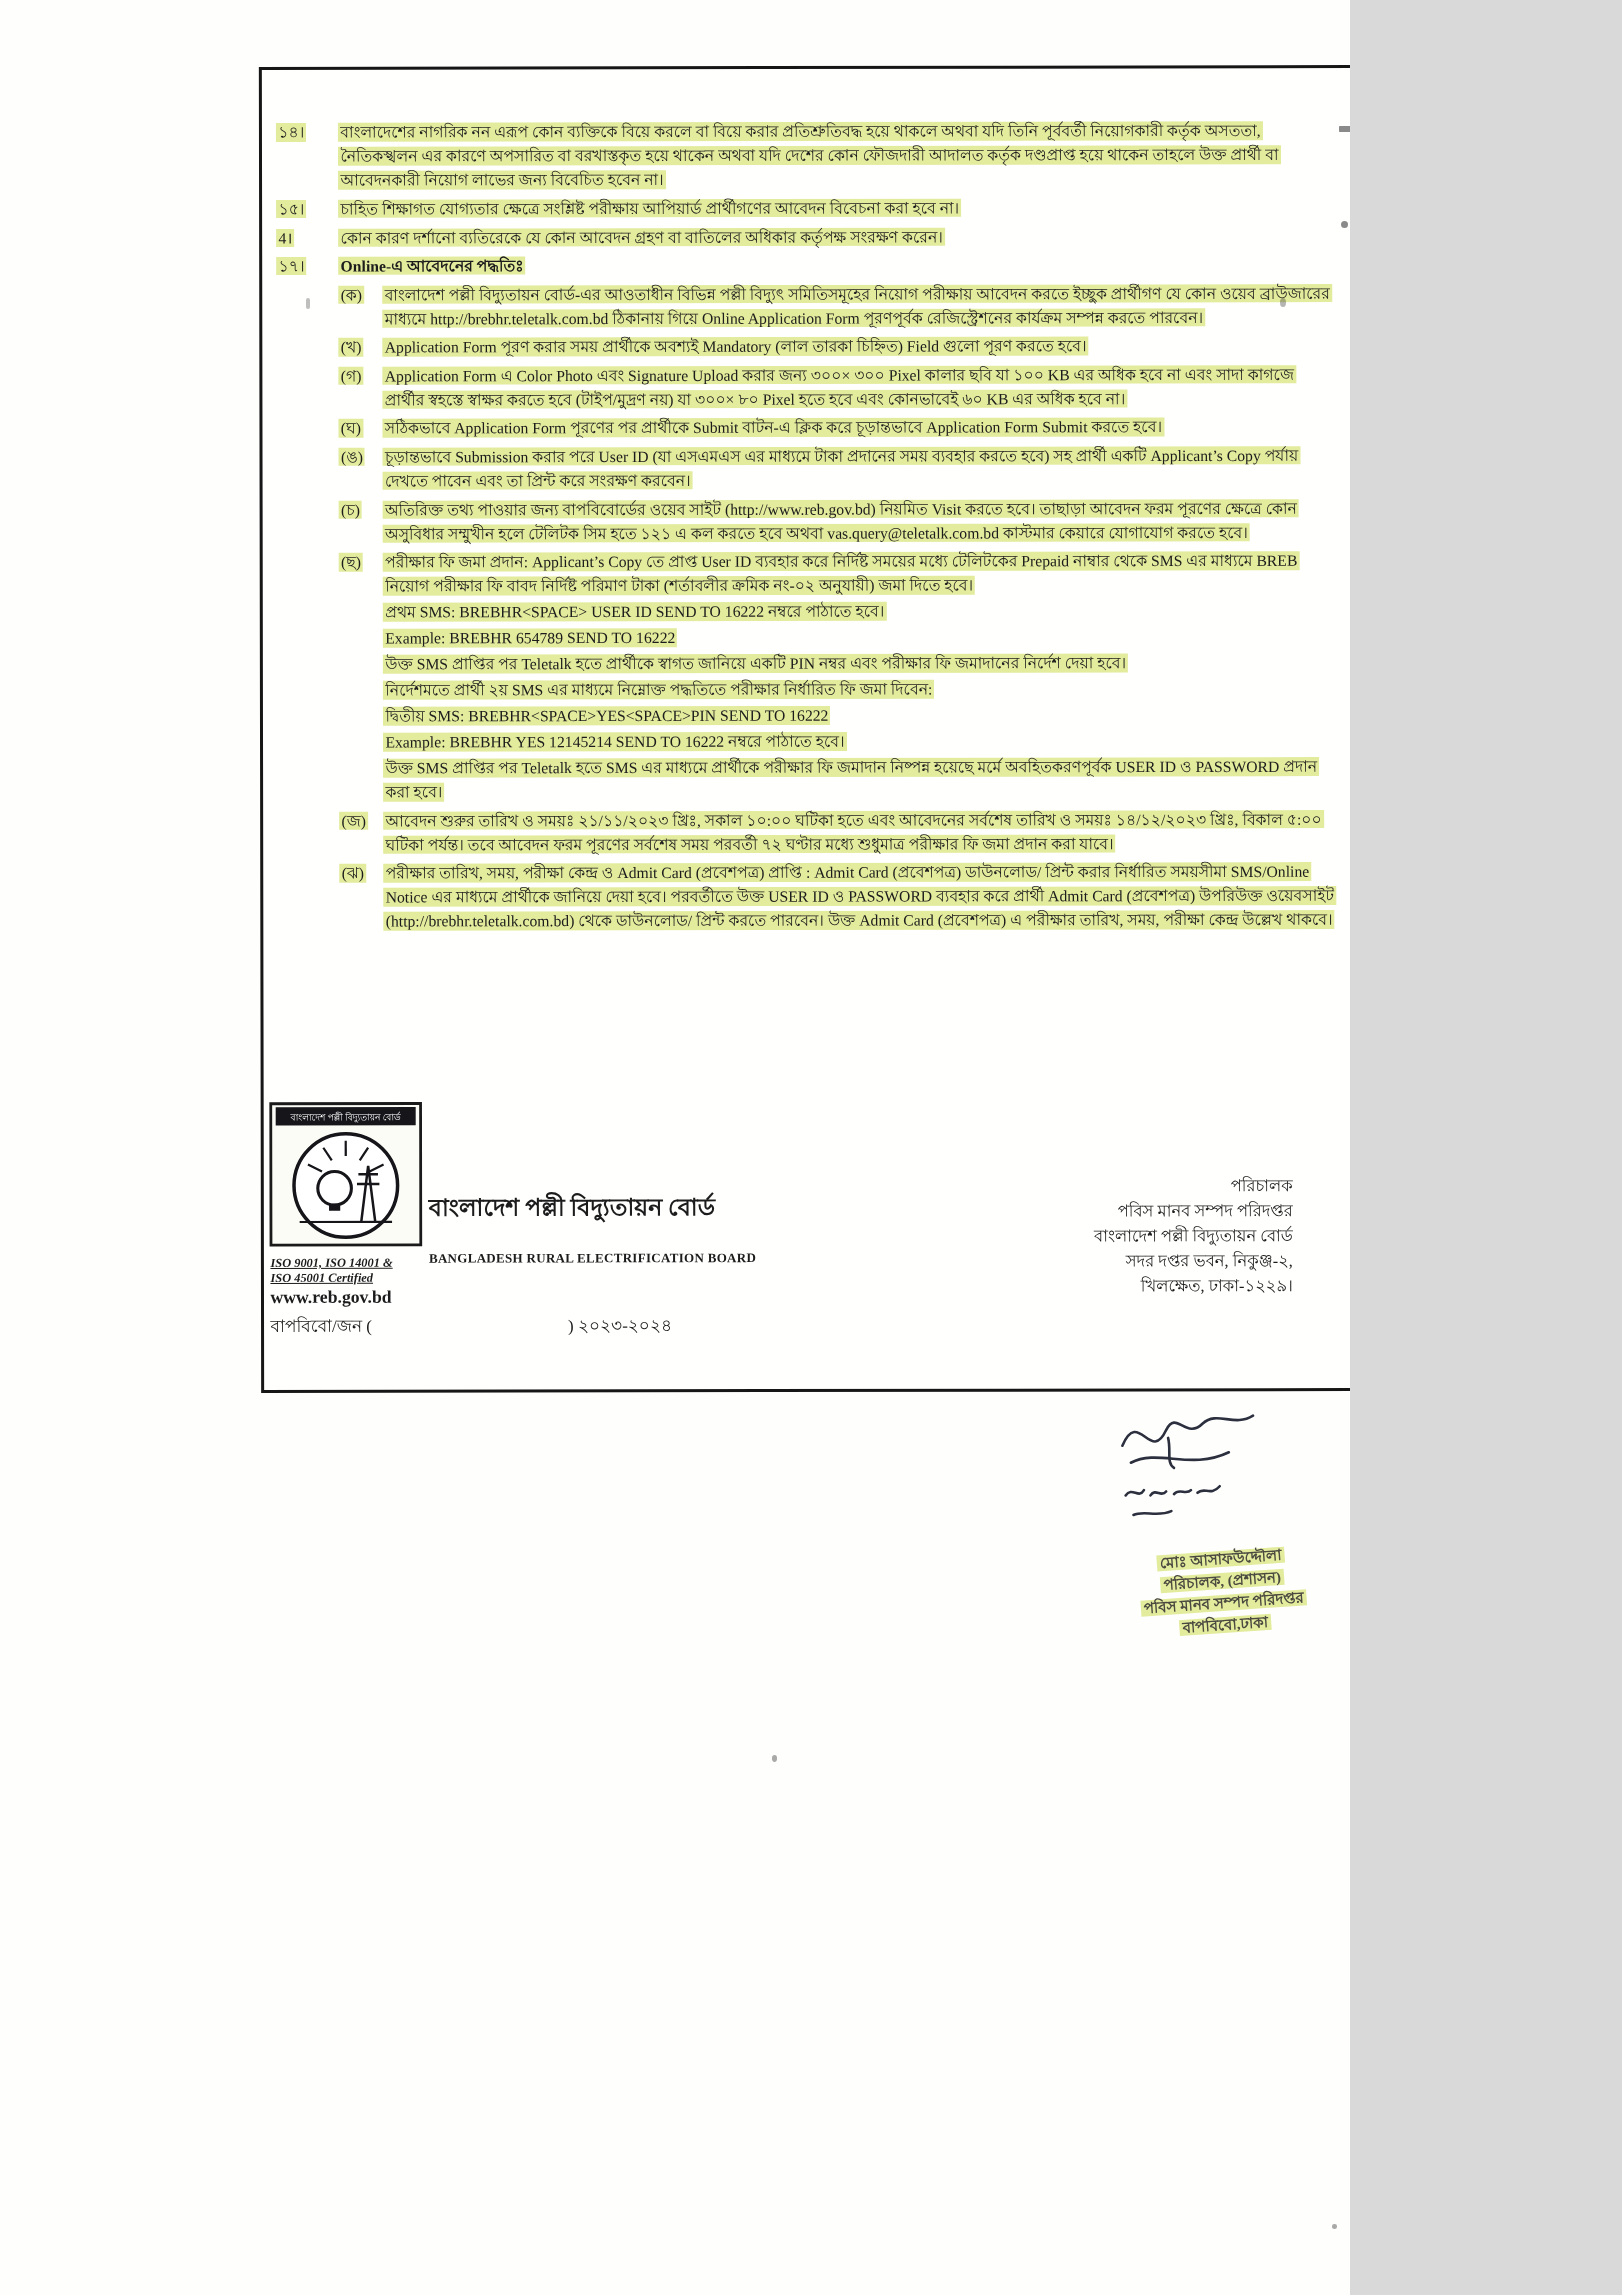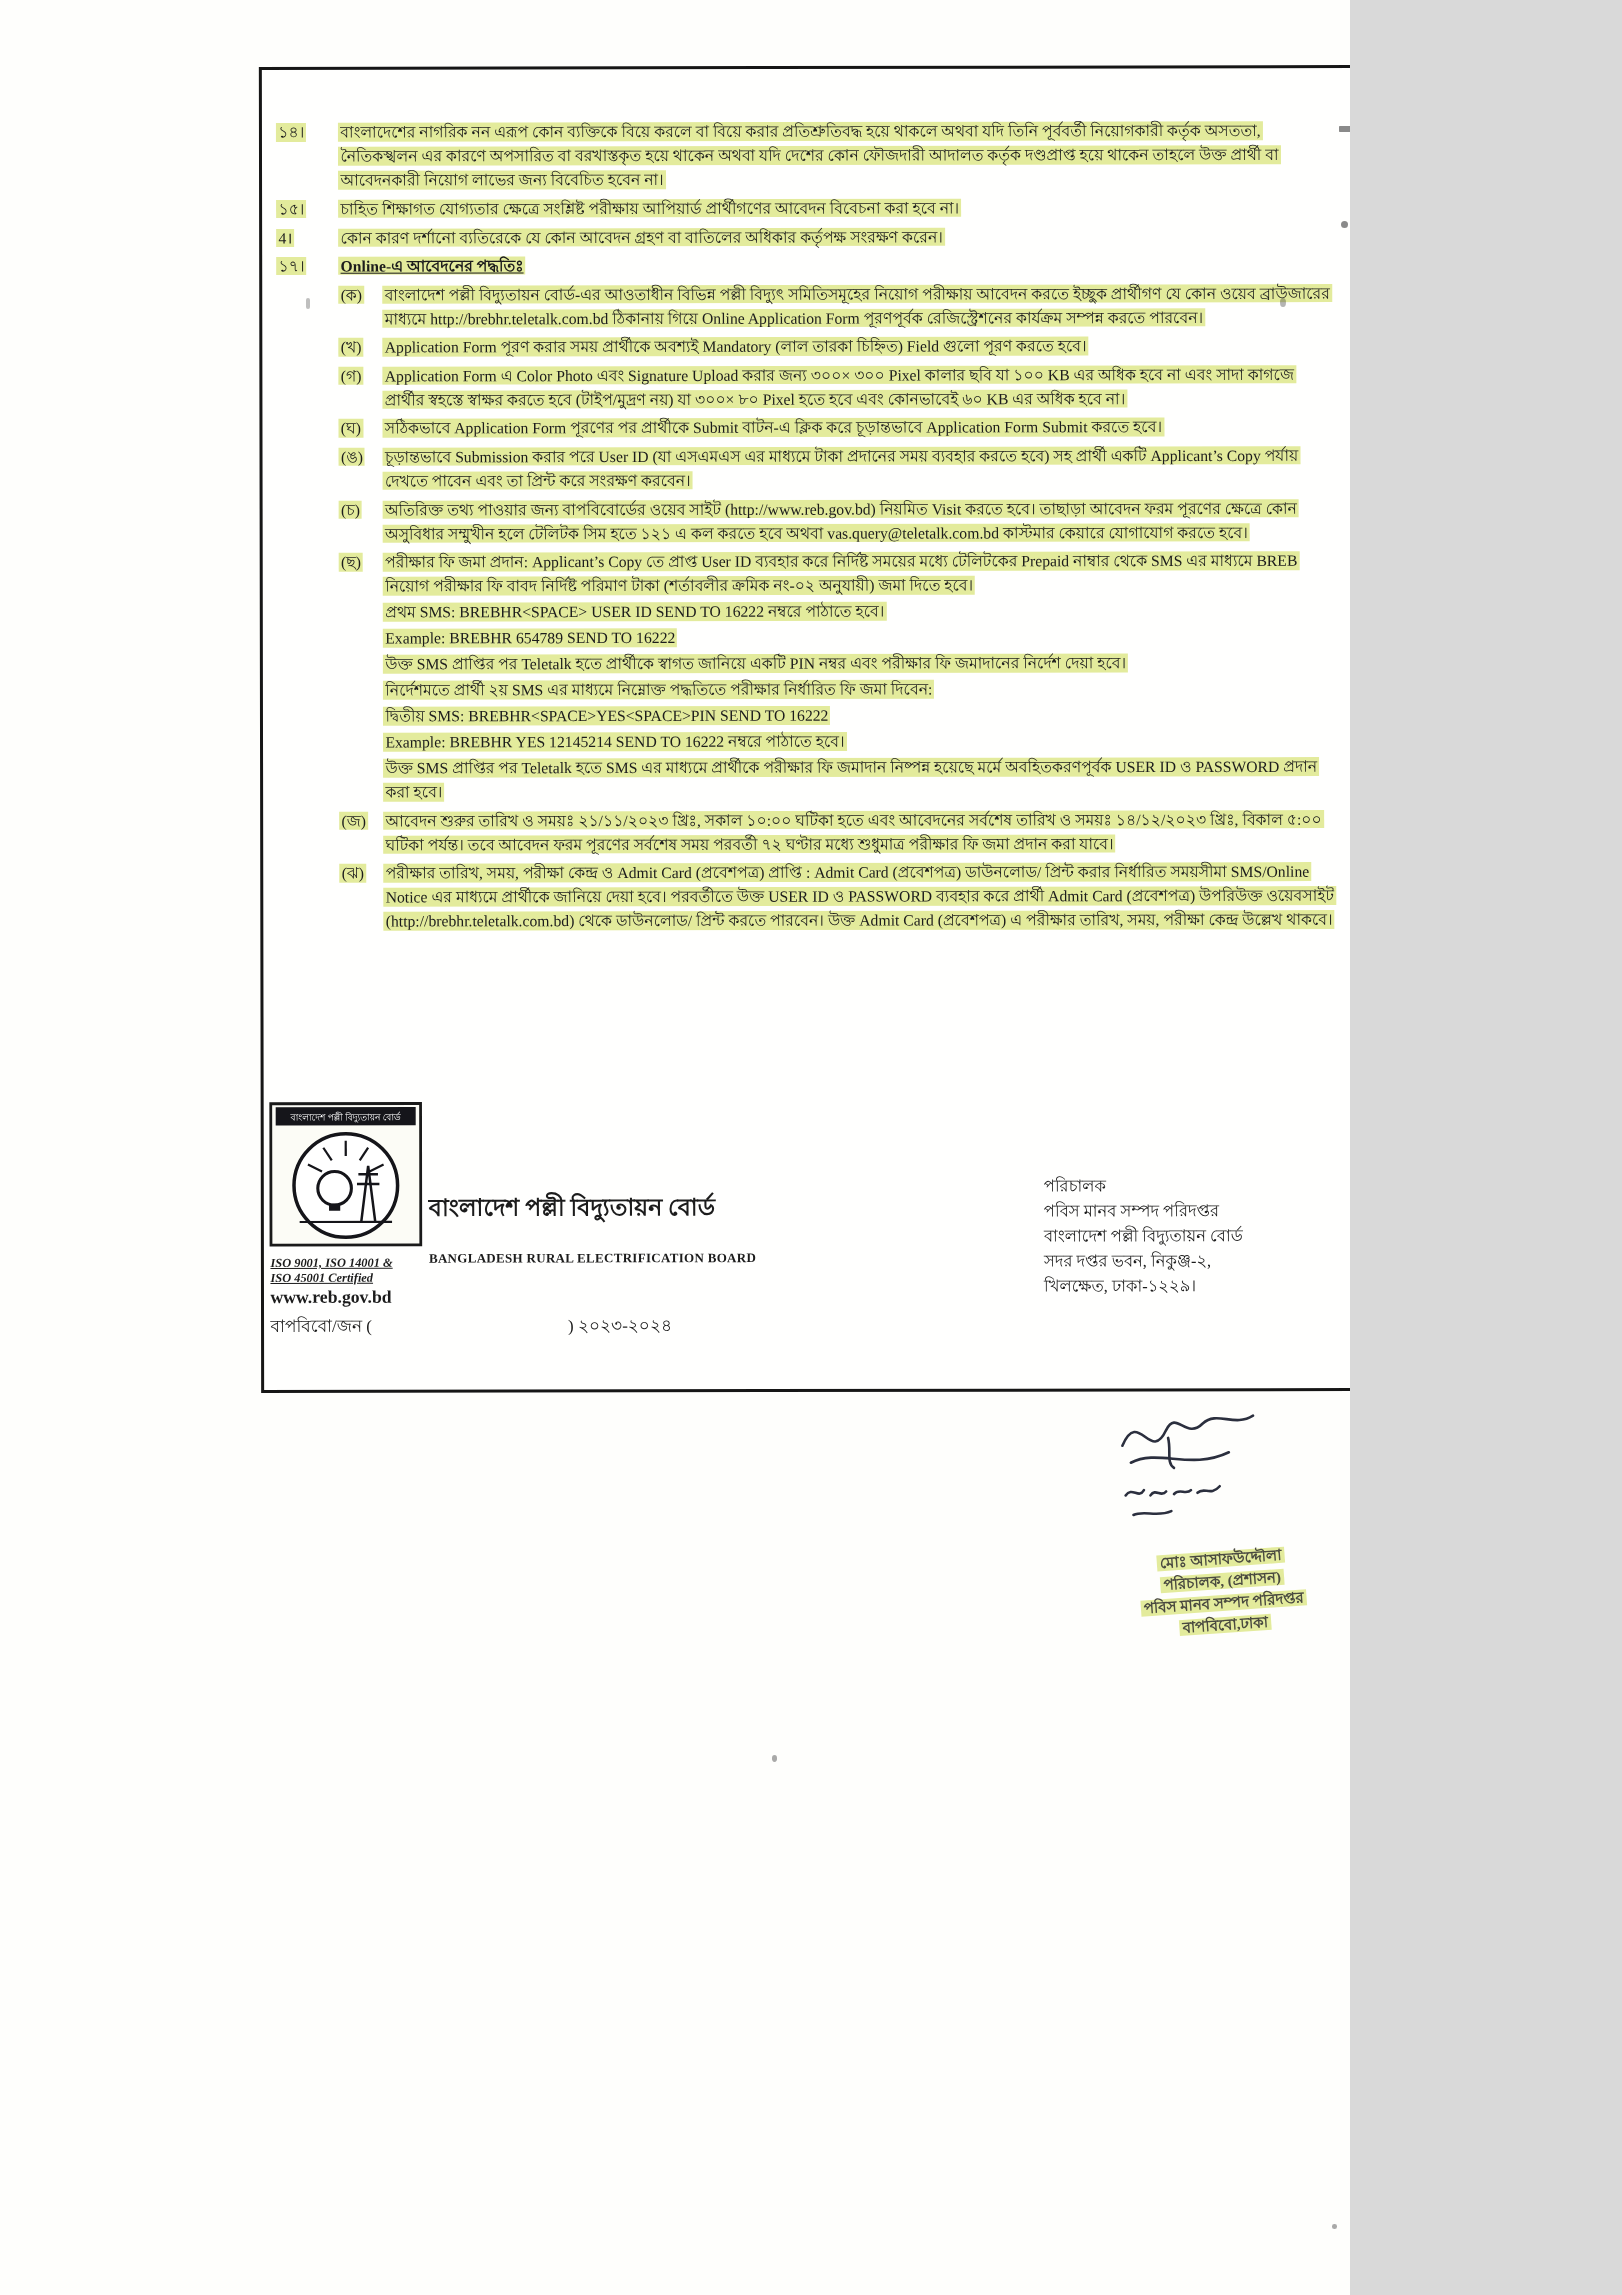--- a/index.html
+++ b/index.html
@@ -18,33 +18,33 @@
     border:3.3px solid #161616;background:#fffffe;transform:rotate(-0.1deg);
   }
   .content{position:absolute;left:14.4px;top:51px;right:19.6px;font-size:15.7px;line-height:24px;}
   .row{display:flex;margin-bottom:4.6px;}
   .num{flex:0 0 62px;}
   .txt{flex:1;}
   .subrow{display:flex;margin-left:62px;margin-bottom:4.6px;}
   .slabel{flex:0 0 44px;}
   .stxt{flex:1;}
   .hl{background:var(--highlight);box-decoration-break:clone;-webkit-box-decoration-break:clone;padding:0.7px 2px;}
-  .head{font-weight:bold;text-decoration:underline;}
+  .head{font-weight:bold;}
   .smsline{margin-top:2px;}
 
   .logo-box{position:absolute;left:5.2px;top:1031px;width:154px;height:147px;}
   .logo-box svg{width:100%;height:100%;display:block;}
   .org-block{position:absolute;left:165px;top:1120px;}
   .org-bn{font-size:23.6px;font-weight:bold;}
   .org-en{font-size:13px;font-weight:bold;margin-top:22px;letter-spacing:0.3px;}
   .iso-block{position:absolute;left:6.5px;top:1186px;font-size:12.4px;font-weight:bold;font-style:italic;line-height:15px;text-decoration:underline;}
   .website{position:absolute;left:6.5px;top:1217px;font-size:17.7px;font-weight:bold;text-align:center;}
   .memo{position:absolute;left:6.5px;top:1243px;font-size:17px;}
   .memo-gap{display:inline-block;width:196px;}
-  .address{position:absolute;left:780px;top:1105px;width:249px;text-align:left;font-size:16.4px;line-height:25px;}
+  .address{position:absolute;left:780px;top:1105px;width:249px;text-align:right;font-size:16.4px;line-height:25px;}
 
   .signature{position:absolute;left:1106px;top:1400px;width:183px;height:147px;}
   .signature svg{width:100%;height:100%;display:block;}
   .stamp{
     position:absolute;left:1112px;top:1548px;width:222px;text-align:center;
     font-size:15px;line-height:22px;font-weight:bold;color:var(--stamp);
     transform:rotate(-4deg);
   }
   .stamp .hl{padding:0 3.3px;}
   .artifact{position:absolute;background:#2a2a2a;border-radius:50%;opacity:0.55;}

